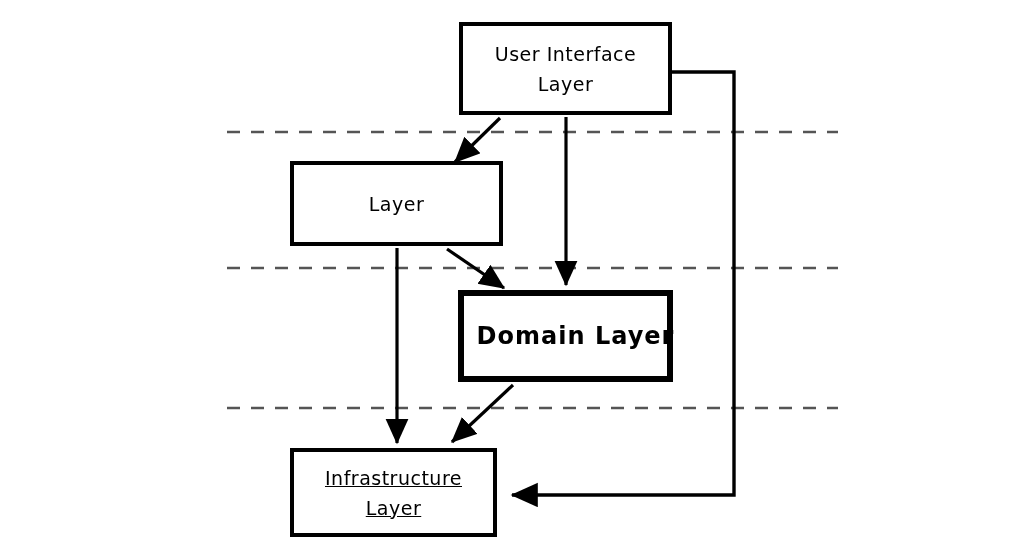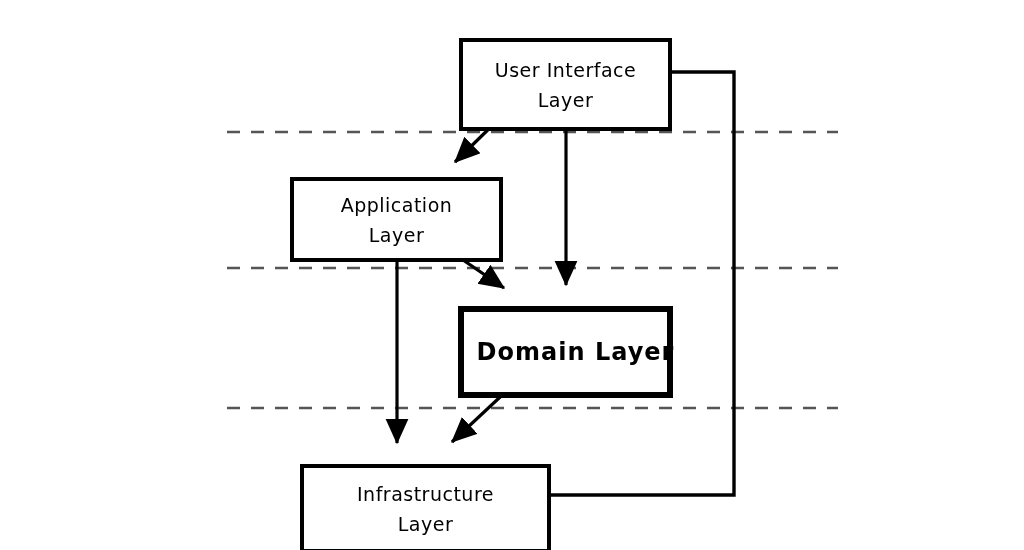--- a/index.html
+++ b/index.html
@@ -29,21 +29,20 @@
     position: absolute;
     box-sizing: border-box;
     background: #ffffff;
     border-style: solid;
     border-color: #000000;
     display: flex;
     flex-direction: column;
     align-items: center;
     justify-content: center;
     z-index: 3;
-    margin-top: 16px;
   }
   .layer-box .label-line {
     display: block;
     text-align: center;
     white-space: pre;
     color: #000000;
     letter-spacing: 0.5px;
   }
 
   
@@ -85,25 +84,26 @@
   }
   #box-domain .label-line {
     font-size: 24px;
     line-height: 30px;
     font-weight: 700;
     letter-spacing: 1px;
   }
 
   
   #box-infrastructure {
-    left: 300px;
+    left: 290px;
     top: 448px;
-    width: 251px;
+    width: 207px;
     height: 89px;
     border-width: 4px;
+    text-decoration: underline;
   }
   #box-infrastructure .label-line {
     font-size: 19px;
     line-height: 30px;
     font-weight: 400;
   }
 </style>
 </head>
 <body>
 
@@ -134,21 +134,20 @@
 
     <line x1="513" y1="385" x2="452" y2="442" stroke="#000000" stroke-width="3.2" marker-end="url(#arrowhead-black)"></line>
   </svg>
 
   <div class="layer-box" id="box-ui">
     <span class="label-line">User Interface</span>
     <span class="label-line">Layer</span>
   </div>
 
   <div class="layer-box" id="box-application">
-    <span class="label-line">Application</span>
     <span class="label-line">Layer</span>
   </div>
 
   <div class="layer-box" id="box-domain">
     <span class="label-line">Domain Layer</span>
   </div>
 
   <div class="layer-box" id="box-infrastructure">
     <span class="label-line">Infrastructure</span>
     <span class="label-line">Layer</span>

